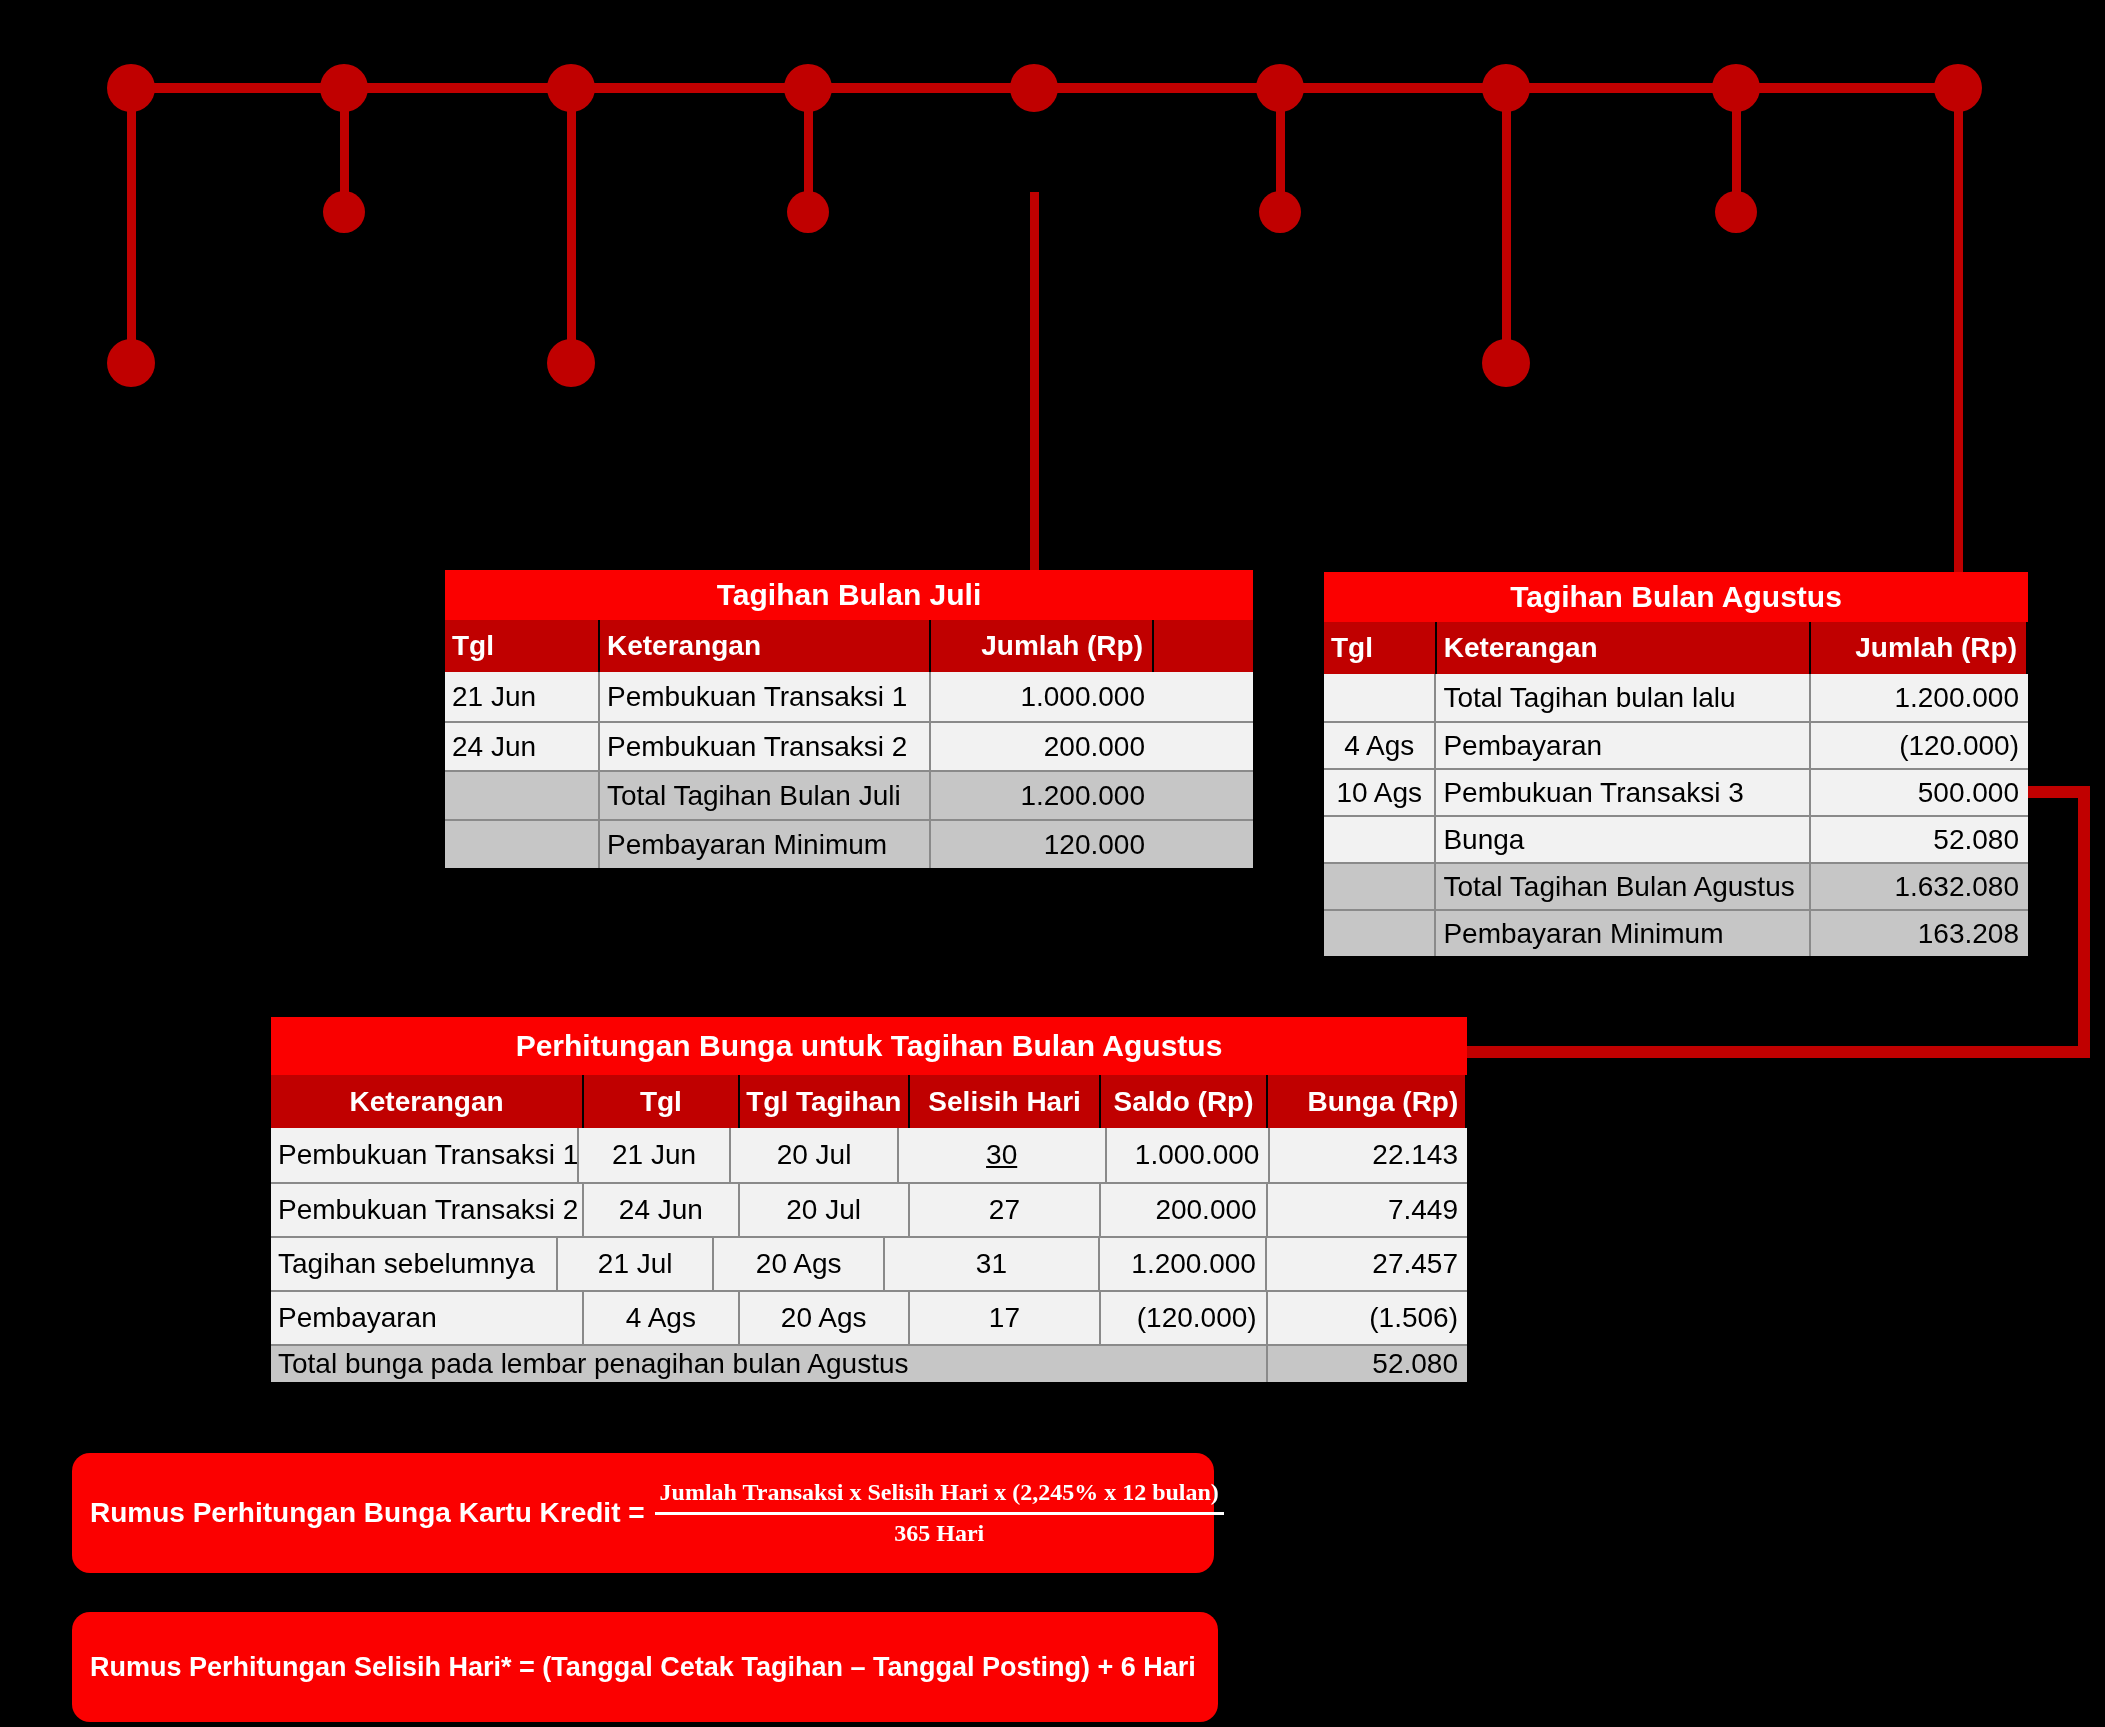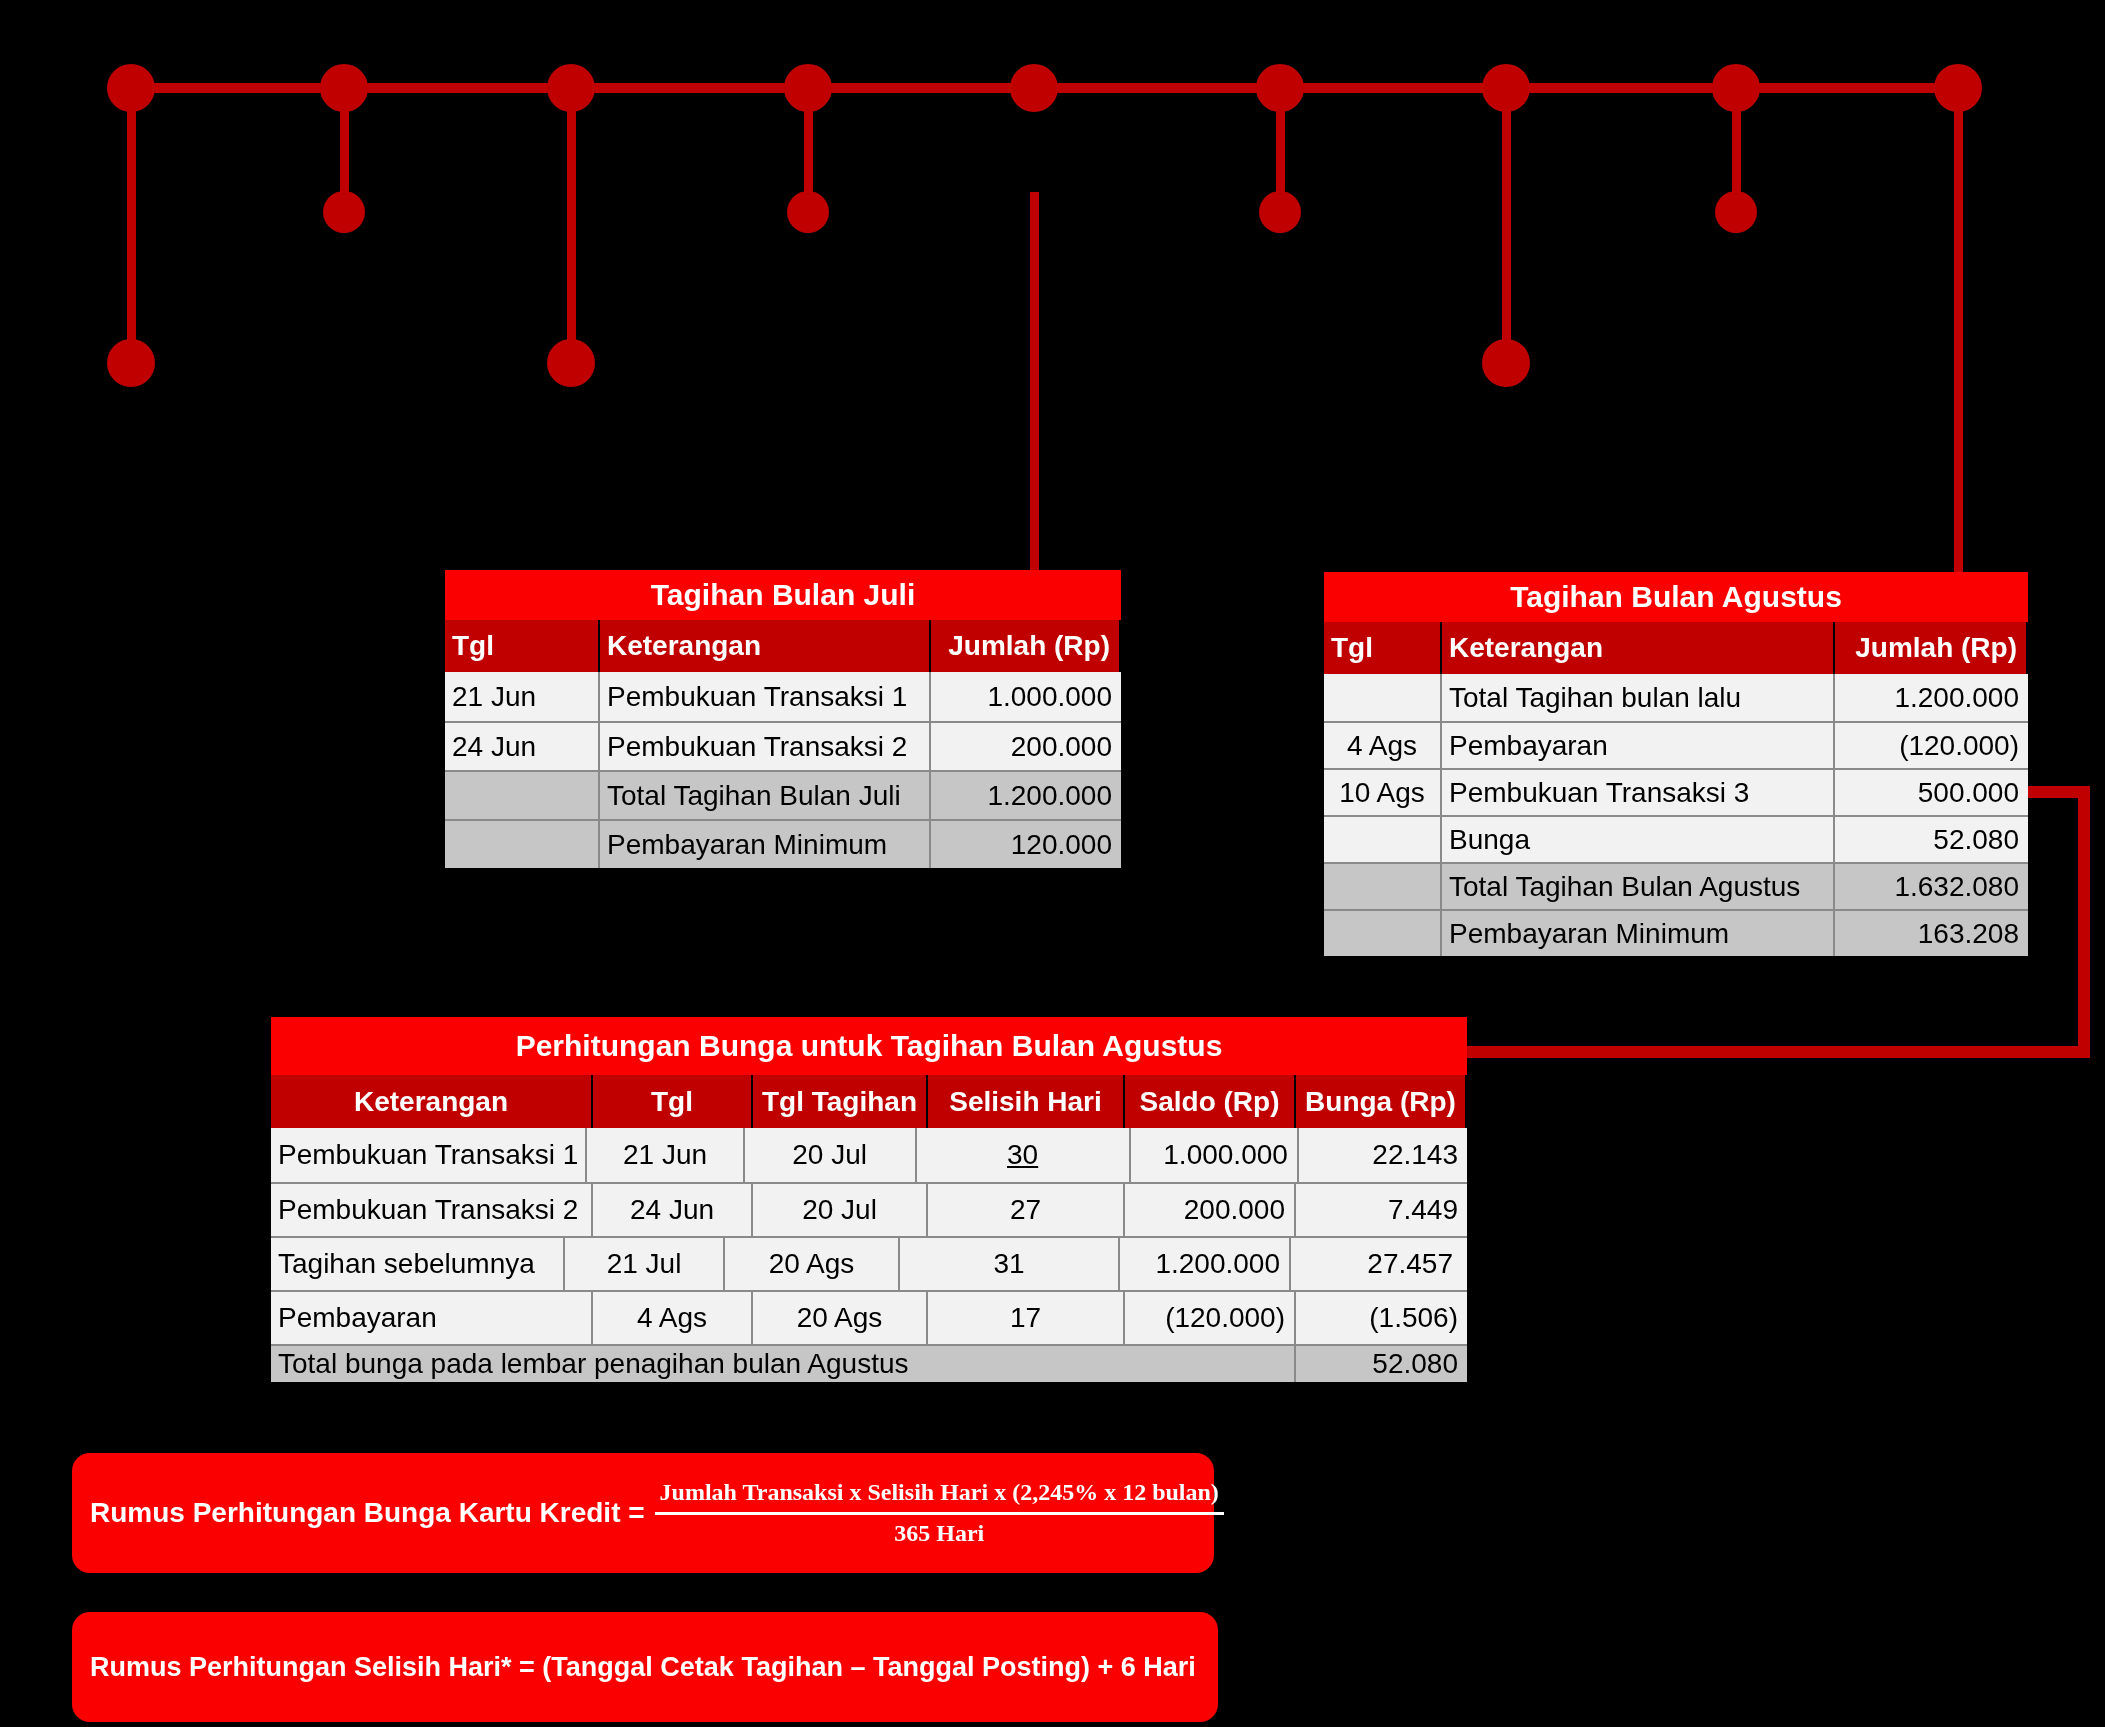--- a/index.html
+++ b/index.html
@@ -25,21 +25,21 @@
   .t-row{display:flex;box-sizing:border-box;}
   .t-row.shade-light{background:var(--row-light,#F2F2F2);}
   .t-row.shade-total{background:var(--row-total-gray,#C6C6C6);}
   .t-row + .t-row{border-top:2px solid var(--grid-line,#8A8A8A);}
   .t-cell{
     box-sizing:border-box;display:flex;align-items:center;
     font-size:28px;color:var(--text-dark,#000);
     border-right:2px solid var(--grid-line,#8A8A8A);
     white-space:nowrap;overflow:hidden;
   }
-  .t-cell:last-child{border-right:none;}
+  .t-cell:last-child{border-right:none;margin-left:33px;}
   .t-header .t-cell{
     color:var(--text-on-red,#fff);font-weight:bold;
     border-right:2px solid #000;
   }
   .align-left{justify-content:flex-start;padding-left:7px;}
   .align-center{justify-content:center;}
   .align-right{justify-content:flex-end;padding-right:9px;}
   
   .formula-box{
     position:absolute;background:var(--accent-red,#F00);
@@ -90,21 +90,21 @@
       <div class="tl-dot" style="left: 1715px; top: 191px; width: 42px; height: 42px;"></div>
       <div class="tl-dot" style="left: 1934px; top: 64px; width: 48px; height: 48px;"></div>
       <div class="tl-line" style="left: 1953.5px; top: 105px; width: 9px; height: 467px;"></div>
     </div>
 
   <div class="conn" id="conn-a"></div>
   <div class="conn" id="conn-b"></div>
   <div class="conn" id="conn-c"></div>
 
   <div id="tables-layer">
-      <div class="dtable" style="left: 445px; top: 570px; width: 676px;">
+      <div class="dtable" style="left: 445px; top: 570px; width: 808px;">
         <div class="t-title" style="height: 50px;">Tagihan Bulan Juli</div>
         <div class="t-header" style="height: 52px;">
           <div class="t-cell align-left" style="width: 155px;">Tgl</div>
           <div class="t-cell align-left" style="width: 331px;">Keterangan</div>
           <div class="t-cell align-right" style="width: 190px;">Jumlah (Rp)</div>
         </div>
         <div class="t-row shade-light" style="height: 49px;">
           <div class="t-cell align-left" style="width: 155px;">21 Jun</div>
           <div class="t-cell align-left" style="width: 331px;">Pembukuan Transaksi 1</div>
           <div class="t-cell align-right" style="width: 190px;">1.000.000</div>

